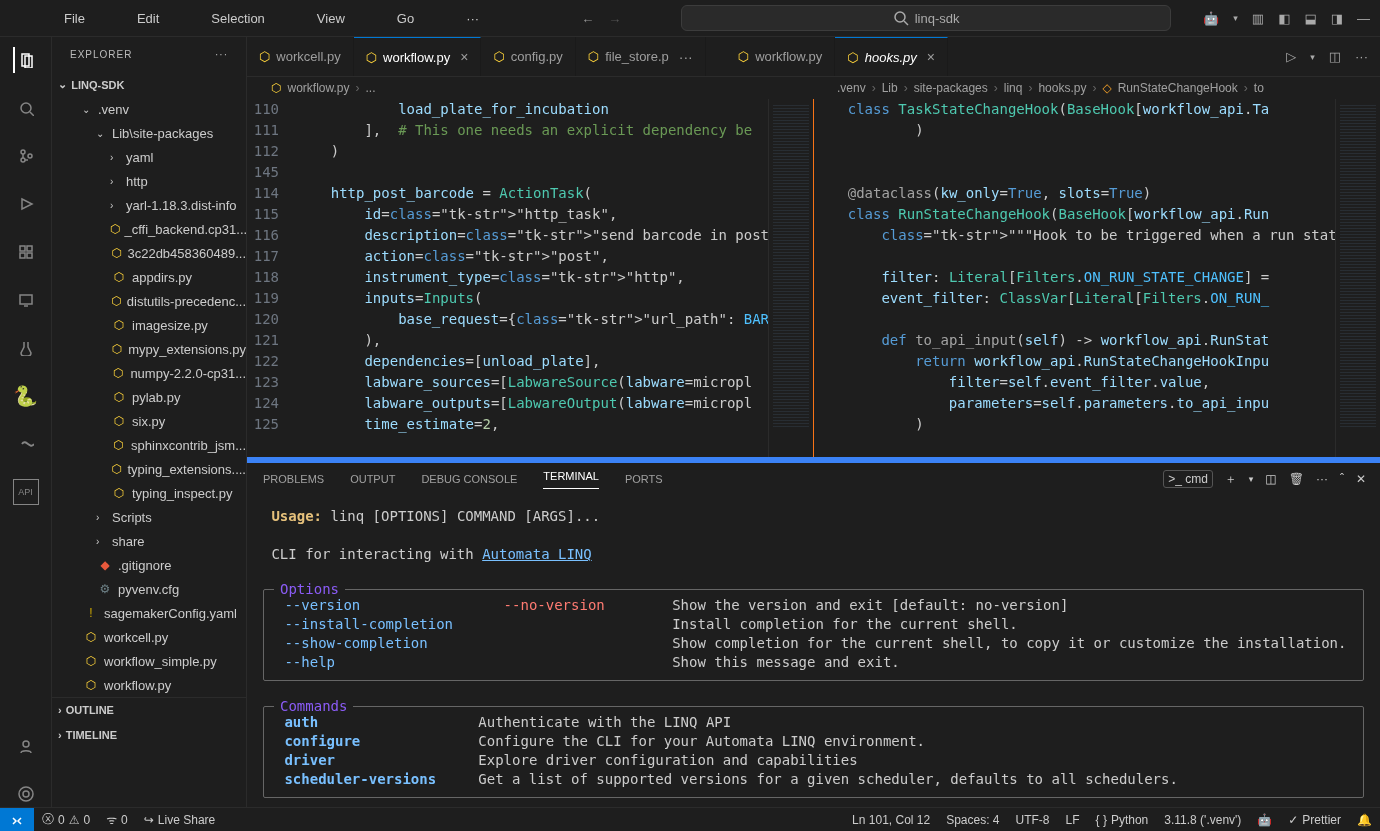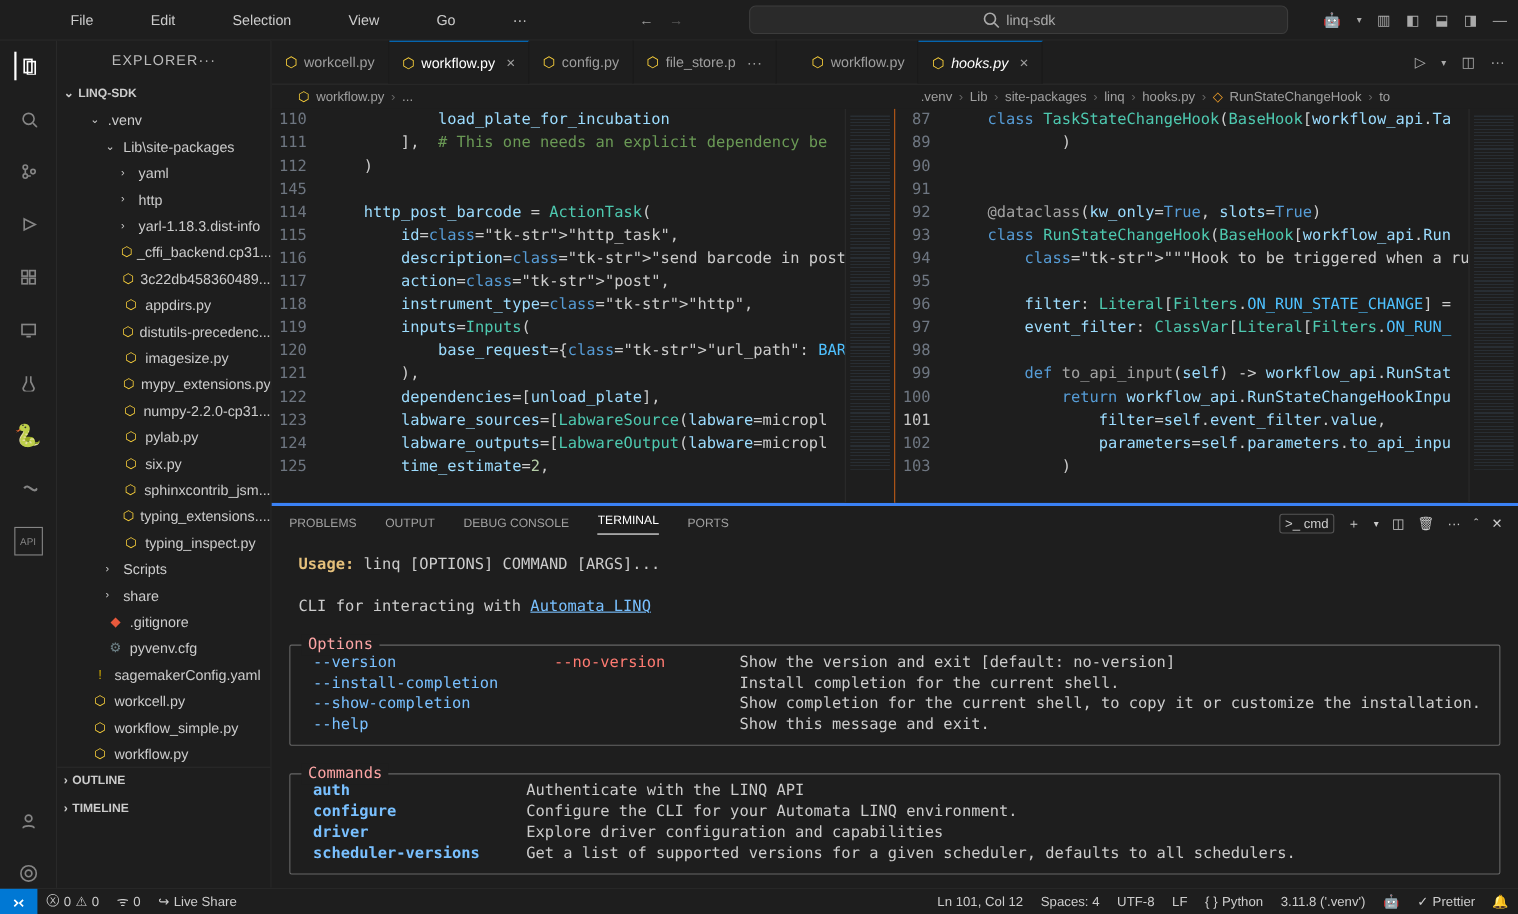--- a/index.html
+++ b/index.html
@@ -10,21 +10,21 @@
 .titlebar .menu-dots { padding: 0 10px; cursor: pointer; }
 .titlebar .nav-arrows { display: flex; gap: 14px; margin-left: 60px; color: #999; }
 .titlebar .search-box { flex: 0 0 490px; margin-left: 28px; background: #2a2a2a; border: 1px solid #3c3c3c; border-radius: 6px; height: 26px; display: flex; align-items: center; justify-content: center; gap: 6px; color: #aaa; }
 .titlebar .right-icons { margin-left: auto; display: flex; gap: 14px; align-items: center; color: #aaa; }
 .main { display: flex; height: calc(100% - 37px - 24px); }
 .activitybar { width: 52px; background: #1e1e1e; display: flex; flex-direction: column; align-items: center; padding-top: 10px; gap: 22px; border-right: 1px solid #2b2b2b; }
 .activitybar .ab-icon { width: 26px; height: 26px; display: flex; align-items: center; justify-content: center; color: #858585; font-size: 20px; cursor: pointer; }
 .activitybar .ab-icon.active { color: #fff; border-left: 2px solid #fff; }
 .activitybar .spacer { flex: 1; }
 .sidebar { width: 195px; background: #1e1e1e; border-right: 1px solid #2b2b2b; overflow: hidden; }
-.sidebar .sidebar-title { height: 35px; display: flex; align-items: center; justify-content: center; padding: 0 18px; font-size: 13px; letter-spacing: 1px; color: #bbbbbb; }
+.sidebar .sidebar-title { height: 35px; display: flex; align-items: center; justify-content: space-between; padding: 0 18px; font-size: 10px; letter-spacing: 1px; color: #bbbbbb; }
 .sidebar .section-title { height: 25px; display: flex; align-items: center; font-size: 11px; font-weight: bold; color: #cccccc; padding-left: 6px; gap: 4px; }
 .tree { font-size: 13px; color: #cccccc; overflow-y: hidden; }
 .tree-item { height: 24px; display: flex; align-items: center; gap: 4px; padding-left: 16px; cursor: pointer; white-space: nowrap; overflow: hidden; }
 .tree-item.indent1 { padding-left: 30px; }
 .tree-item.indent2 { padding-left: 44px; }
 .tree-item.indent3 { padding-left: 58px; }
 .tree-item .chev { font-size: 10px; color: #cccccc; width: 12px; display: inline-block; }
 .tree-item .f-icon { width: 18px; text-align: center; font-size: 12px; }
 .editor-area { flex: 1; display: flex; flex-direction: column; background: #1e1e1e; min-width: 0; }
 .tab-row { height: 40px; display: flex; background: #1e1e1e; border-bottom: 1px solid #2b2b2b; }
@@ -37,42 +37,42 @@
 .editor-split { flex: 1; display: flex; min-height: 0; }
 .editor-pane { flex: 1; display: flex; font-family: Consolas, monospace; font-size: 14px; overflow: hidden; position: relative; background: #1e1e1e; min-width: 0; }
 .editor-pane.left { border-right: 1px solid #f97316; }
 .gutter { width: 50px; text-align: right; color: #6e7681; padding-right: 18px; user-select: none; }
 .gutter div { height: 21px; line-height: 21px; }
 .gutter div.current { color: #c6c6c6; }
 .code { flex: 1; white-space: pre; line-height: 21px; overflow: hidden; }
 .code .line { height: 21px; }
 .minimap { width: 45px; background: #1e1e1e; border-left: 1px solid #2b2b2b; position: relative; }
 .minimap-content { position:absolute; top:6px; left:4px; right:4px; height:90%; background: repeating-linear-gradient(to bottom, #3a4a5a 0 1px, transparent 1px 3px); opacity:0.35; }
-.panel { height: 350px; border-top: 3px solid #3b82f6; display: flex; flex-direction: column; background: #1e1e1e; }
+.panel { height: 350px; border-top: 6px solid #3b82f6; display: flex; flex-direction: column; background: #1e1e1e; }
 .panel-tabs { height: 32px; display: flex; align-items: center; gap: 26px; padding-left: 16px; font-size: 11px; color: #a0a0a0; }
 .panel-tabs .ptab { cursor: pointer; }
 .panel-tabs .ptab.active { color: #ffffff; border-bottom: 1px solid #fff; padding-bottom: 6px; }
 .panel-tabs .right { margin-left: auto; display: flex; align-items: center; gap: 12px; padding-right: 14px; font-size: 12px; color: #ccc; }
 .terminal { flex: 1; font-family: Consolas, monospace; font-size: 14px; line-height: 19px; padding: 12px 16px; white-space: pre; color: #cccccc; overflow: hidden; }
 .statusbar { height: 24px; background: #1e1e1e; border-top: 1px solid #2b2b2b; display: flex; align-items: center; font-size: 12px; color: #cccccc; }
 .statusbar .sb-item { padding: 0 8px; display: flex; align-items: center; gap: 4px; cursor: pointer; }
 .statusbar .remote { background: #0078d4; color: #fff; height: 100%; width: 34px; display: flex; align-items: center; justify-content: center; }
 .statusbar .spacer { flex: 1; }
 .tk-kw { color: #569cd6; }
 .tk-fn { color: #a3a3a3; }
 .tk-cls { color: #4ec9b0; }
 .tk-num { color: #b5cea8; }
 .tk-com { color: #6a9955; }
 .tk-var { color: #9cdcfe; }
 .tk-const { color: #4fc1ff; }
 .term-bold { color: #e5c07b; font-weight: bold; }
 .term-cyan { color: #79c0ff; }
 .term-red { color: #ff7b72; }
 .box-frame { border: 1px solid #666; border-radius: 2px; position: relative; margin-top: 6px; padding: 6px 12px 8px 12px; }
-.box-label { position: absolute; top: -10px; left: 10px; background: #1e1e1e; padding: 0 6px; color: #fca5a5; }
+.box-label { position: absolute; top: -10px; left: 10px; background: #1e1e1e; padding: 0 6px; color: #8b5cf6; }
 svg.icon { width: 16px; height: 16px; stroke: currentColor; fill: none; stroke-width: 1.5; }
 </style>
 </head>
 <body>
 
 <div class="titlebar">
   <span class="vscode-logo"></span>
   <span class="menu-item">File</span>
   <span class="menu-item">Edit</span>
   <span class="menu-item">Selection</span>
@@ -372,38 +372,20 @@
             <div>123</div>
             <div>124</div>
             <div>125</div>
           </div>
         <div class="code" id="code-left"><div class="line">            <span class="tk-var">load_plate_for_incubation</span></div><div class="line">        ],  <span class="tk-com"># This one needs an explicit dependency be</span></div><div class="line">    )</div><div class="line"></div><div class="line">    <span class="tk-var">http_post_barcode</span> = <span class="tk-cls">ActionTask</span>(</div><div class="line">        <span class="tk-var">id</span>=<span <span="" class="tk-kw">class</span>="tk-str"&gt;"http_task",</div><div class="line">        <span class="tk-var">description</span>=<span <span="" class="tk-kw">class</span>="tk-str"&gt;"send barcode in post request",</div><div class="line">        <span class="tk-var">action</span>=<span <span="" class="tk-kw">class</span>="tk-str"&gt;"post",</div><div class="line">        <span class="tk-var">instrument_type</span>=<span <span="" class="tk-kw">class</span>="tk-str"&gt;"http",</div><div class="line">        <span class="tk-var">inputs</span>=<span class="tk-cls">Inputs</span>(</div><div class="line">            <span class="tk-var">base_request</span>={<span <span="" class="tk-kw">class</span>="tk-str"&gt;"url_path": <span class="tk-const">BARCODE_ENDPOINT</span></div><div class="line">        ),</div><div class="line">        <span class="tk-var">dependencies</span>=[<span class="tk-var">unload_plate</span>],</div><div class="line">        <span class="tk-var">labware_sources</span>=[<span class="tk-cls">LabwareSource</span>(<span class="tk-var">labware</span>=micropl</div><div class="line">        <span class="tk-var">labware_outputs</span>=[<span class="tk-cls">LabwareOutput</span>(<span class="tk-var">labware</span>=micropl</div><div class="line">        <span class="tk-var">time_estimate</span>=<span class="tk-num">2</span>,</div></div>
         <div class="minimap">
             <div class="minimap-content"></div>
           </div>
       </div>
       <div class="editor-pane">
-        <div class="gutter" id="gutter-right">
-            <div>87</div>
-            <div>89</div>
-            <div>90</div>
-            <div>91</div>
-            <div>92</div>
-            <div>93</div>
-            <div>94</div>
-            <div>95</div>
-            <div>96</div>
-            <div>97</div>
-            <div>98</div>
-            <div>99</div>
-            <div>100</div>
-            <div class="current">101</div>
-            <div>102</div>
-            <div>103</div>
-          </div>
         <div class="code" id="code-right"><div class="line">    <span class="tk-kw">class</span> <span class="tk-cls">TaskStateChangeHook</span>(<span class="tk-cls">BaseHook</span>[<span class="tk-var">workflow_api</span>.<span class="tk-var">Ta</span></div><div class="line">            )</div><div class="line"></div><div class="line"></div><div class="line">    <span class="tk-fn">@<span class="tk-fn">dataclass</span></span>(<span class="tk-var">kw_only</span>=<span class="tk-kw">True</span>, <span class="tk-var">slots</span>=<span class="tk-kw">True</span>)</div><div class="line">    <span class="tk-kw">class</span> <span class="tk-cls">RunStateChangeHook</span>(<span class="tk-cls">BaseHook</span>[<span class="tk-var">workflow_api</span>.<span class="tk-var">Run</span></div><div class="line">        <span <span="" class="tk-kw">class</span>="tk-str"&gt;"""Hook to be triggered when a run state chang</div><div class="line"></div><div class="line">        <span class="tk-var">filter</span>: <span class="tk-cls">Literal</span>[<span class="tk-cls">Filters</span>.<span class="tk-const">ON_RUN_STATE_CHANGE</span>] =</div><div class="line">        <span class="tk-var">event_filter</span>: <span class="tk-cls">ClassVar</span>[<span class="tk-cls">Literal</span>[<span class="tk-cls">Filters</span>.<span class="tk-const">ON_RUN_</span></div><div class="line"></div><div class="line">        <span class="tk-kw">def</span> <span class="tk-fn">to_api_input</span>(<span class="tk-var">self</span>) -&gt; <span class="tk-var">workflow_api</span>.<span class="tk-var">RunStat</span></div><div class="line">            <span class="tk-kw">return</span> <span class="tk-var">workflow_api</span>.<span class="tk-var">RunStateChangeHookInpu</span></div><div class="line">                <span class="tk-var">filter</span>=<span class="tk-var">self</span>.<span class="tk-var">event_filter</span>.<span class="tk-var">value</span>,</div><div class="line">                <span class="tk-var">parameters</span>=<span class="tk-var">self</span>.<span class="tk-var">parameters</span>.<span class="tk-var">to_api_inpu</span></div><div class="line">            )</div></div>
         <div class="minimap">
             <div class="minimap-content"></div>
           </div>
       </div>
     </div>
 
     <div class="panel">
       <div class="panel-tabs" id="panel-tabs">
           <div class="ptab">PROBLEMS</div>

